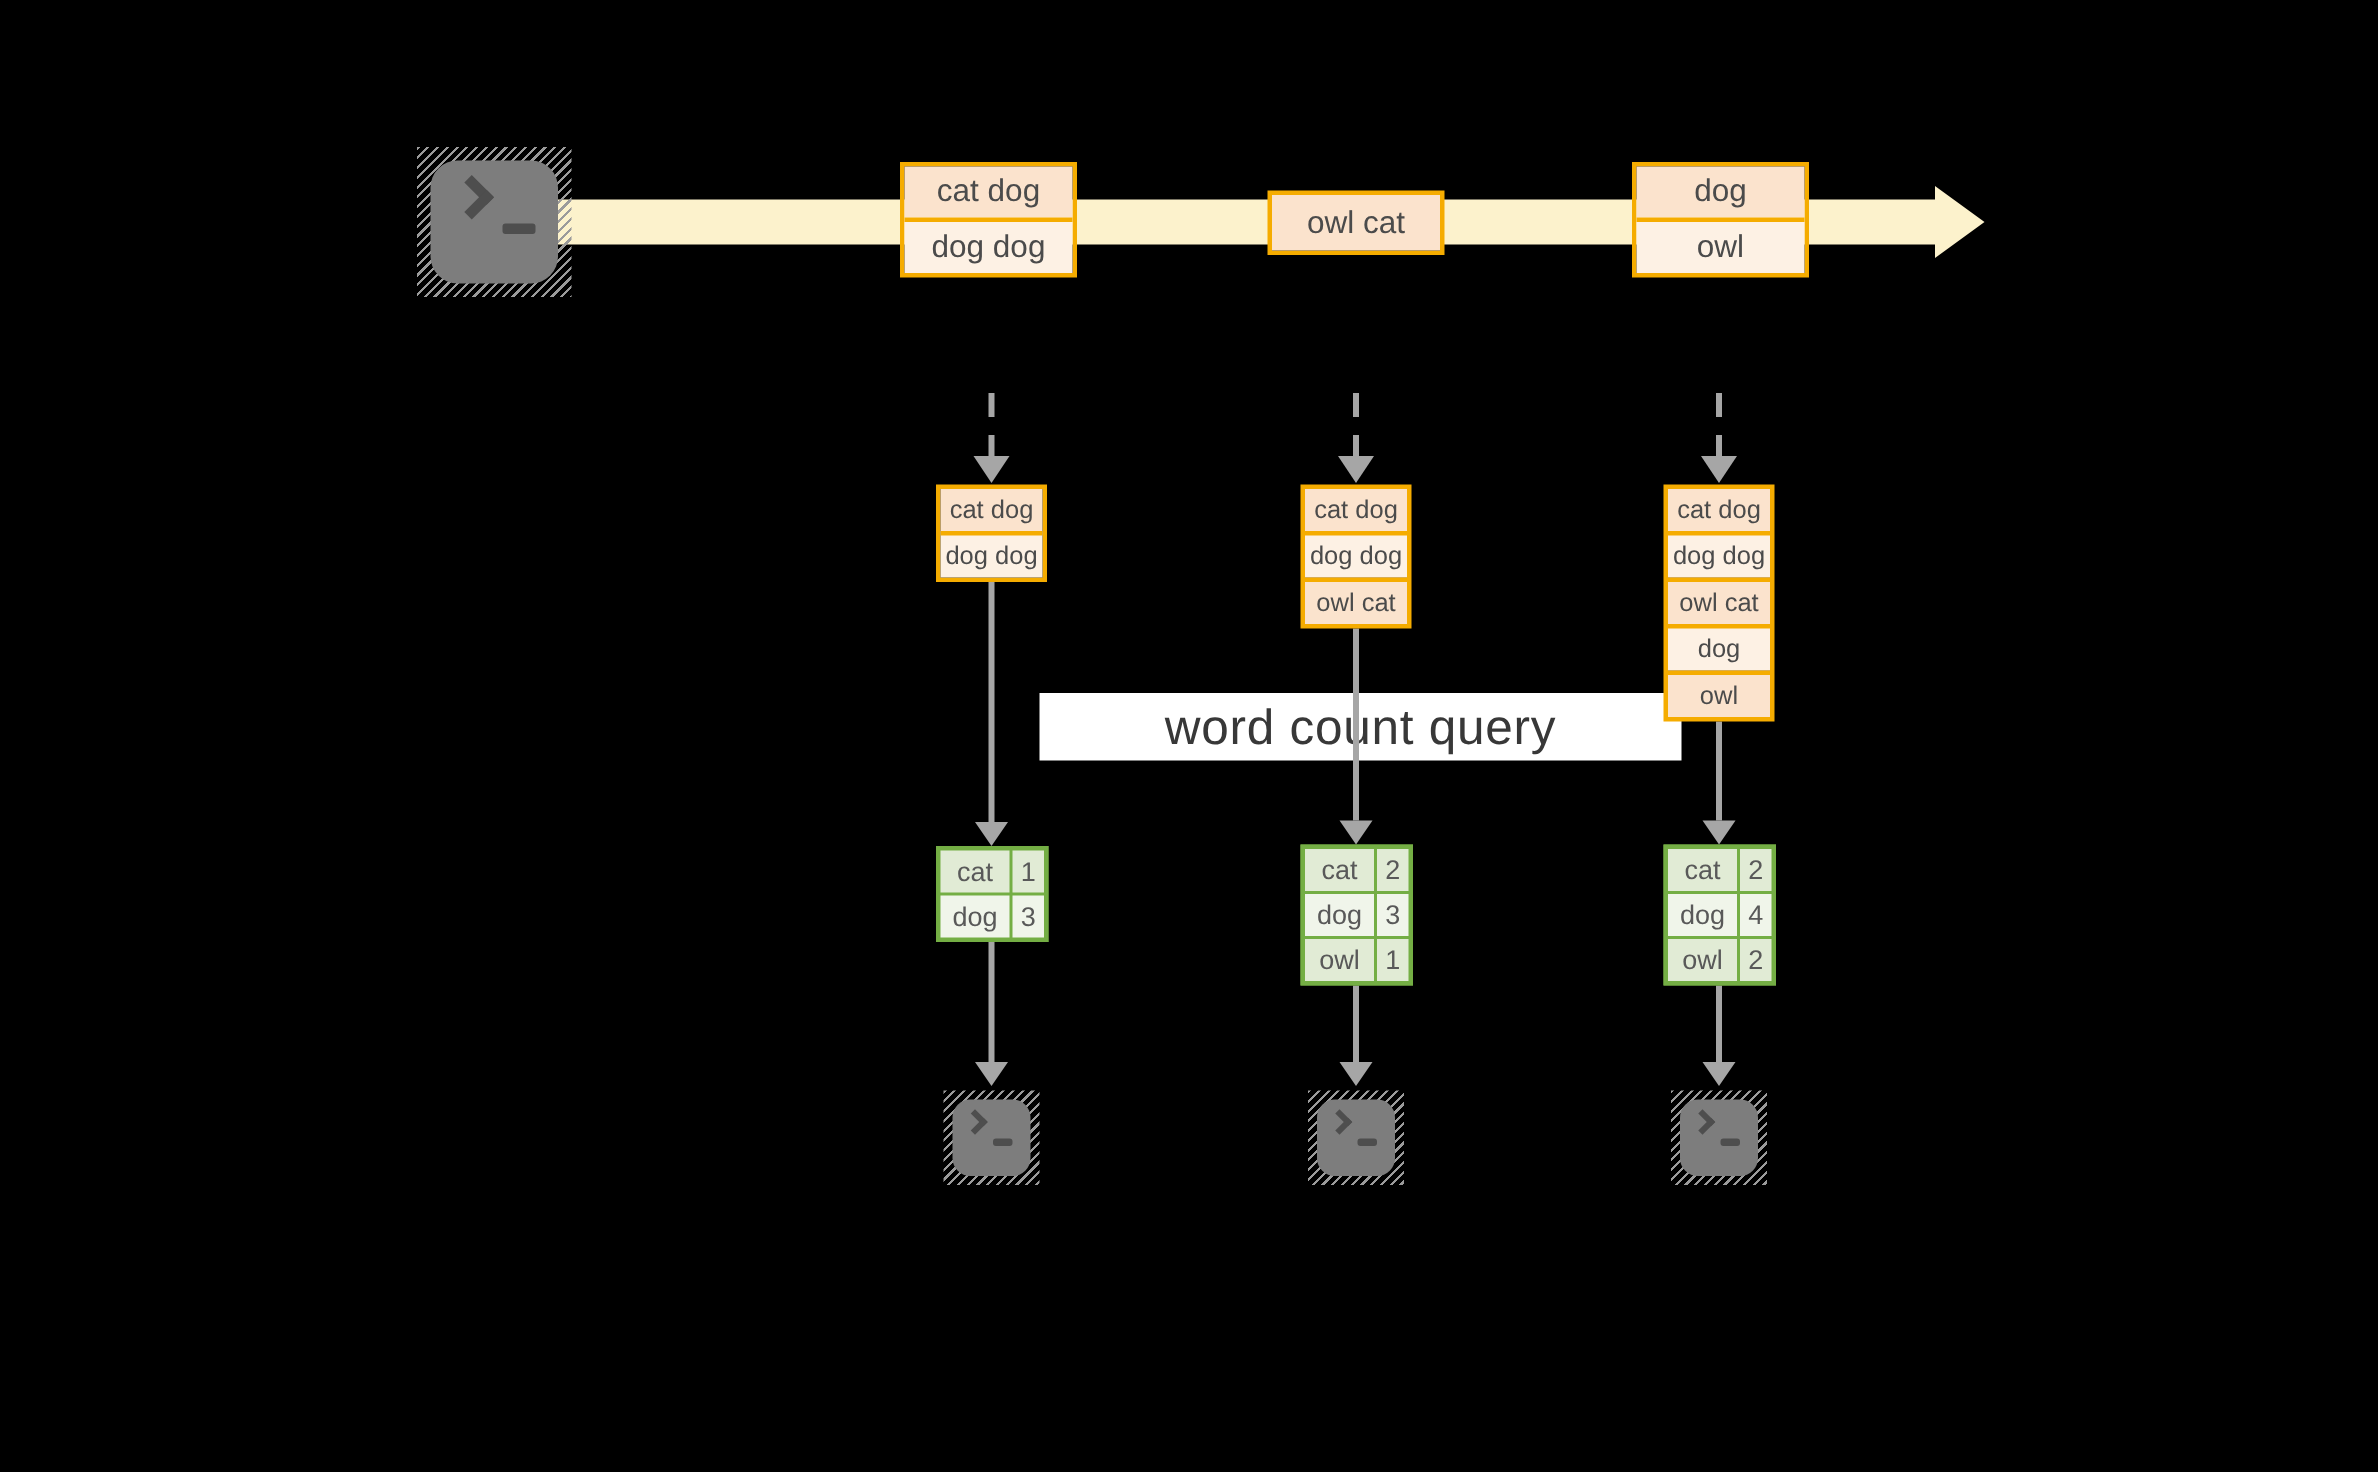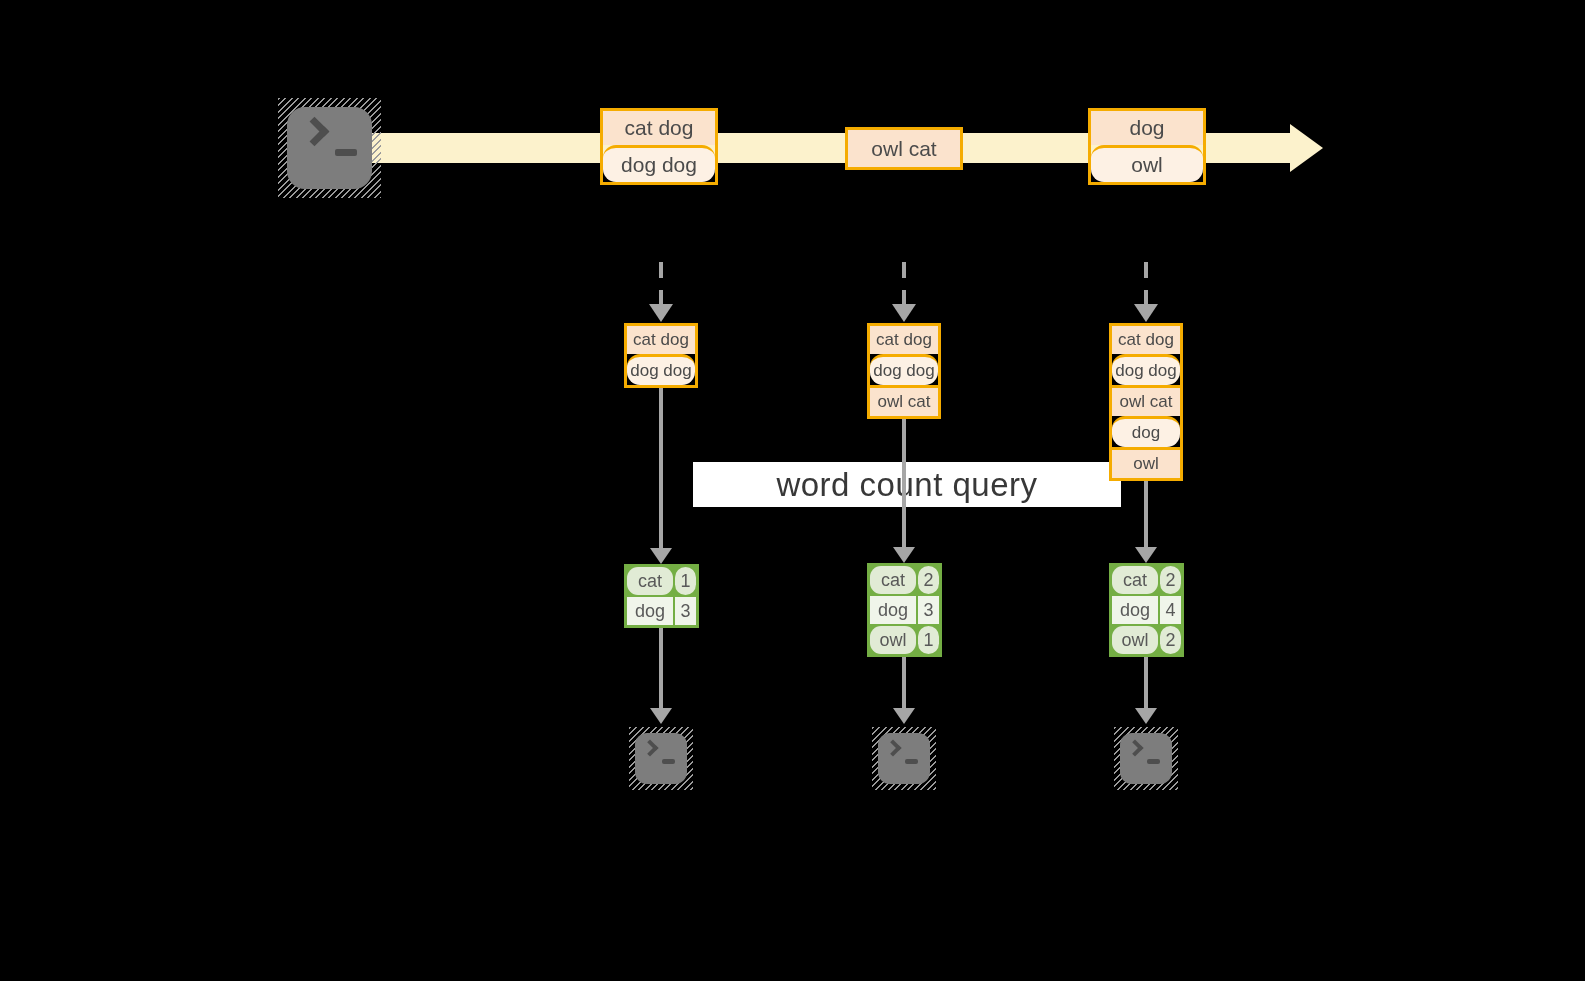--- a/index.html
+++ b/index.html
@@ -48,21 +48,21 @@
   .term-src .dash{left:48px;top:42px;width:22px;height:7px;}
   .term-sink .chev{left:9px;top:9px;width:8px;height:8px;border-width:4.5px 4.5px 0 0;}
   .term-sink .dash{left:27px;top:26px;width:13px;height:5px;}
   
   .obox{position:absolute;z-index:4;box-sizing:border-box;
     border:3px solid var(--box-border);display:flex;flex-direction:column;}
   .ocell{display:flex;align-items:center;justify-content:center;
     color:var(--cell-text);}
   .ocell + .ocell{border-top:3px solid var(--box-border);}
   .ocell.peach{background:var(--cell-peach);}
-  .ocell.cream{background:var(--cell-cream);border-radius:13px;}
+  .ocell.cream{background:var(--cell-cream);}
   .ocell.big{height:34px;font-size:21px;}
   .ocell.single{height:37px;font-size:21px;}
   .ocell.small{height:28px;font-size:17px;}
   
   .dline{position:absolute;width:4px;height:42px;top:262px;z-index:3;
     background:repeating-linear-gradient(to bottom, var(--arrow-gray) 0 16px, transparent 16px 28px);}
   .dhead{position:absolute;top:304px;width:0;height:0;z-index:3;
     border-left:12px solid transparent;border-right:12px solid transparent;
     border-top:18px solid var(--arrow-gray);}
   .vline{position:absolute;width:4px;background:var(--arrow-gray);z-index:3;}
@@ -72,21 +72,21 @@
   
   .qband{position:absolute;left:693px;top:462px;width:428px;height:45px;z-index:2;
     background:var(--query-band-bg);display:flex;align-items:center;justify-content:center;}
   .qband span{font-size:33px;font-weight:300;letter-spacing:0.5px;color:var(--query-text);}
   
   .gtable{position:absolute;z-index:4;box-sizing:border-box;
     border:3px solid var(--table-border);background:var(--table-border);
     display:grid;grid-template-columns:46px 21px;gap:2px;}
   .gcell{height:28px;display:flex;align-items:center;justify-content:center;
     font-size:18px;color:var(--table-text);}
-  .gcell.g1{background:var(--row-green);border-radius:11px;}
+  .gcell.g1{background:var(--row-green);}
   .gcell.g2{background:var(--row-light);}
 </style>
 </head>
 <body>
 
 <div class="canvas">
 
   <div class="band"></div>
   <div class="band-head"></div>
 

